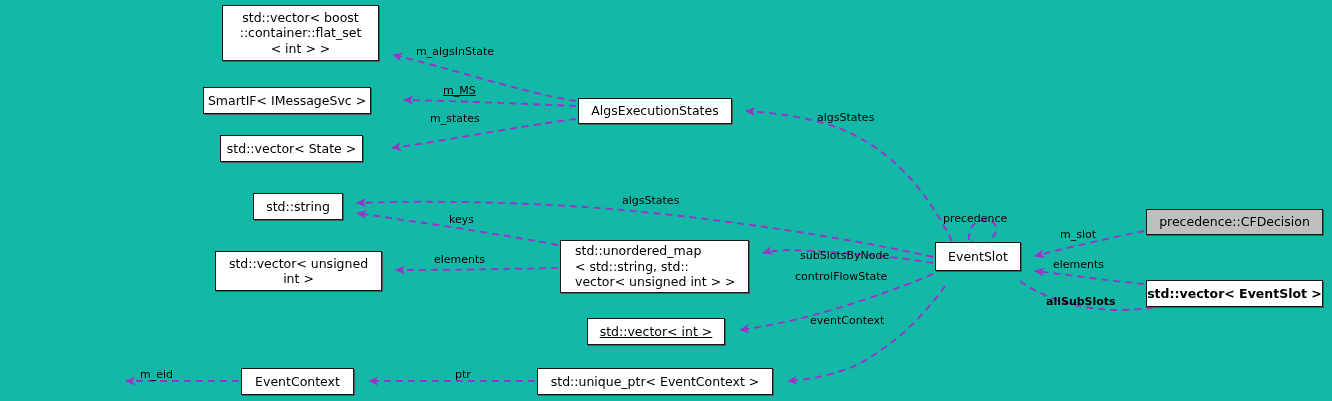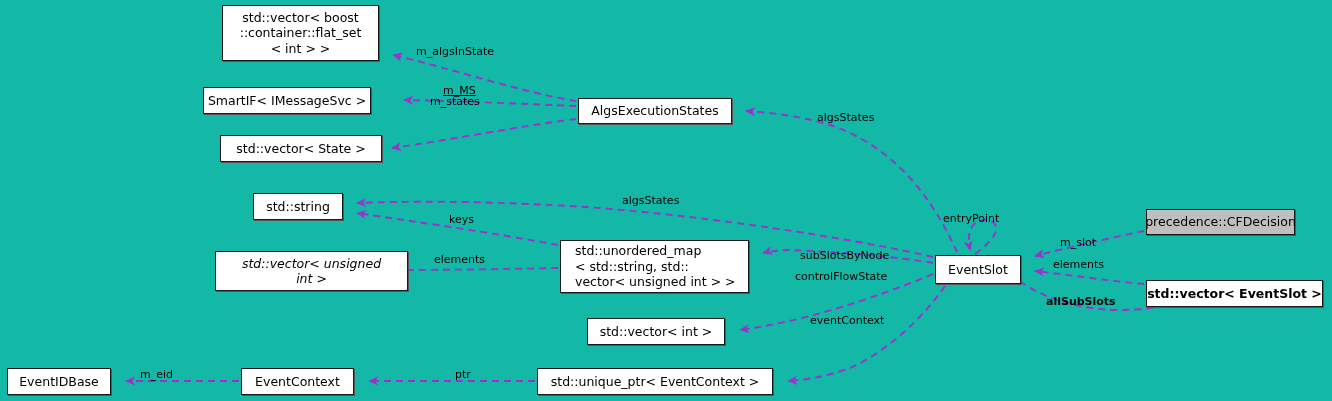--- a/index.html
+++ b/index.html
@@ -102,57 +102,56 @@
       <path d="M 239 381 L 126 381" marker-end="url(#arrowOpen)"></path>
     </g>
   </svg>
 
   <div class="uml-node" style="left:222px; top:5px; width:157px; height:56px;">std::vector&lt; boost
 ::container::flat_set
 &lt; int &gt; &gt;</div>
 
   <div class="uml-node" style="left:203px; top:87px; width:168px; height:27px;">SmartIF&lt; IMessageSvc &gt;</div>
 
-  <div class="uml-node" style="left:220px; top:135px; width:162px; height:27px;">std::vector&lt; State &gt;</div>
+  <div class="uml-node" style="left:220px; top:135px; width:143px; height:27px;">std::vector&lt; State &gt;</div>
 
   <div class="uml-node" style="left:578px; top:98px; width:154px; height:26px;">AlgsExecutionStates</div>
 
   <div class="uml-node" style="left:253px; top:193px; width:90px; height:27px;">std::string</div>
 
-  <div class="uml-node" style="left:215px; top:251px; width:193px; height:40px;font-style:italic;">std::vector&lt; unsigned
+  <div class="uml-node" style="left:215px; top:251px; width:167px; height:40px;">std::vector&lt; unsigned
 int &gt;</div>
 
   <div class="uml-node left-text" style="left:560px; top:240px; width:189px; height:53px;">std::unordered_map
 &lt; std::string, std::
 vector&lt; unsigned int &gt; &gt;</div>
 
-  <div class="uml-node" style="left:587px; top:318px; width:138px; height:27px;">std::vector&lt; int &gt;</div>
+  <div class="uml-node" style="left:587px; top:318px; width:138px; height:27px;text-decoration:underline;">std::vector&lt; int &gt;</div>
 
-  <div class="uml-node" style="left:935px; top:255px; width:86px; height:29px;">EventSlot</div>
+  <div class="uml-node" style="left:935px; top:242px; width:86px; height:29px;">EventSlot</div>
 
-  <div class="uml-node highlight" style="left:1146px; top:209px; width:149px; height:26px;">precedence::CFDecision</div>
+  <div class="uml-node highlight" style="left:1146px; top:209px; width:177px; height:26px;">precedence::CFDecision</div>
 
   <div class="uml-node" style="left:1146px; top:280px; width:177px; height:27px;font-weight:bold;">std::vector&lt; EventSlot &gt;</div>
 
-  <div class="uml-node" style="left:7px; top:368px; width:104px; height:27px;">EventIDBase</div>
 
   <div class="uml-node" style="left:241px; top:368px; width:113px; height:27px;">EventContext</div>
 
   <div class="uml-node" style="left:537px; top:368px; width:236px; height:27px;">std::unique_ptr&lt; EventContext &gt;</div>
 
   <div class="edge-label" style="left:416px; top:45px;">m_algsInState</div>
   <div class="edge-label" style="left:443px; top:84px;text-decoration:underline;">m_MS</div>
-  <div class="edge-label" style="left:430px; top:95px;text-align:right;">m_states</div>
+  <div class="edge-label" style="left:430px; top:112px;text-align:right;">m_states</div>
   <div class="edge-label" style="left:817px; top:111px;">algsStates</div>
   <div class="edge-label" style="left:622px; top:194px;">algsStates</div>
   <div class="edge-label" style="left:449px; top:213px;">keys</div>
   <div class="edge-label" style="left:434px; top:253px;">elements</div>
   <div class="edge-label" style="left:800px; top:249px;">subSlotsByNode</div>
   <div class="edge-label" style="left:795px; top:270px;">controlFlowState</div>
   <div class="edge-label" style="left:810px; top:314px;">eventContext</div>
-  <div class="edge-label" style="left:943px; top:212px;">entryPoint</div>
-  <div class="edge-label" style="left:1060px; top:236px;">m_slot</div>
+  <div class="edge-label" style="left:943px; top:212px;">precedence</div>
+  <div class="edge-label" style="left:1060px; top:228px;">m_slot</div>
   <div class="edge-label" style="left:1053px; top:258px;">elements</div>
   <div class="edge-label" style="left:1046px; top:295px;font-weight:bold;">allSubSlots</div>
   <div class="edge-label" style="left:455px; top:368px;">ptr</div>
   <div class="edge-label" style="left:140px; top:368px;">m_eid</div>
 
 </div>
 
 </body></html>

